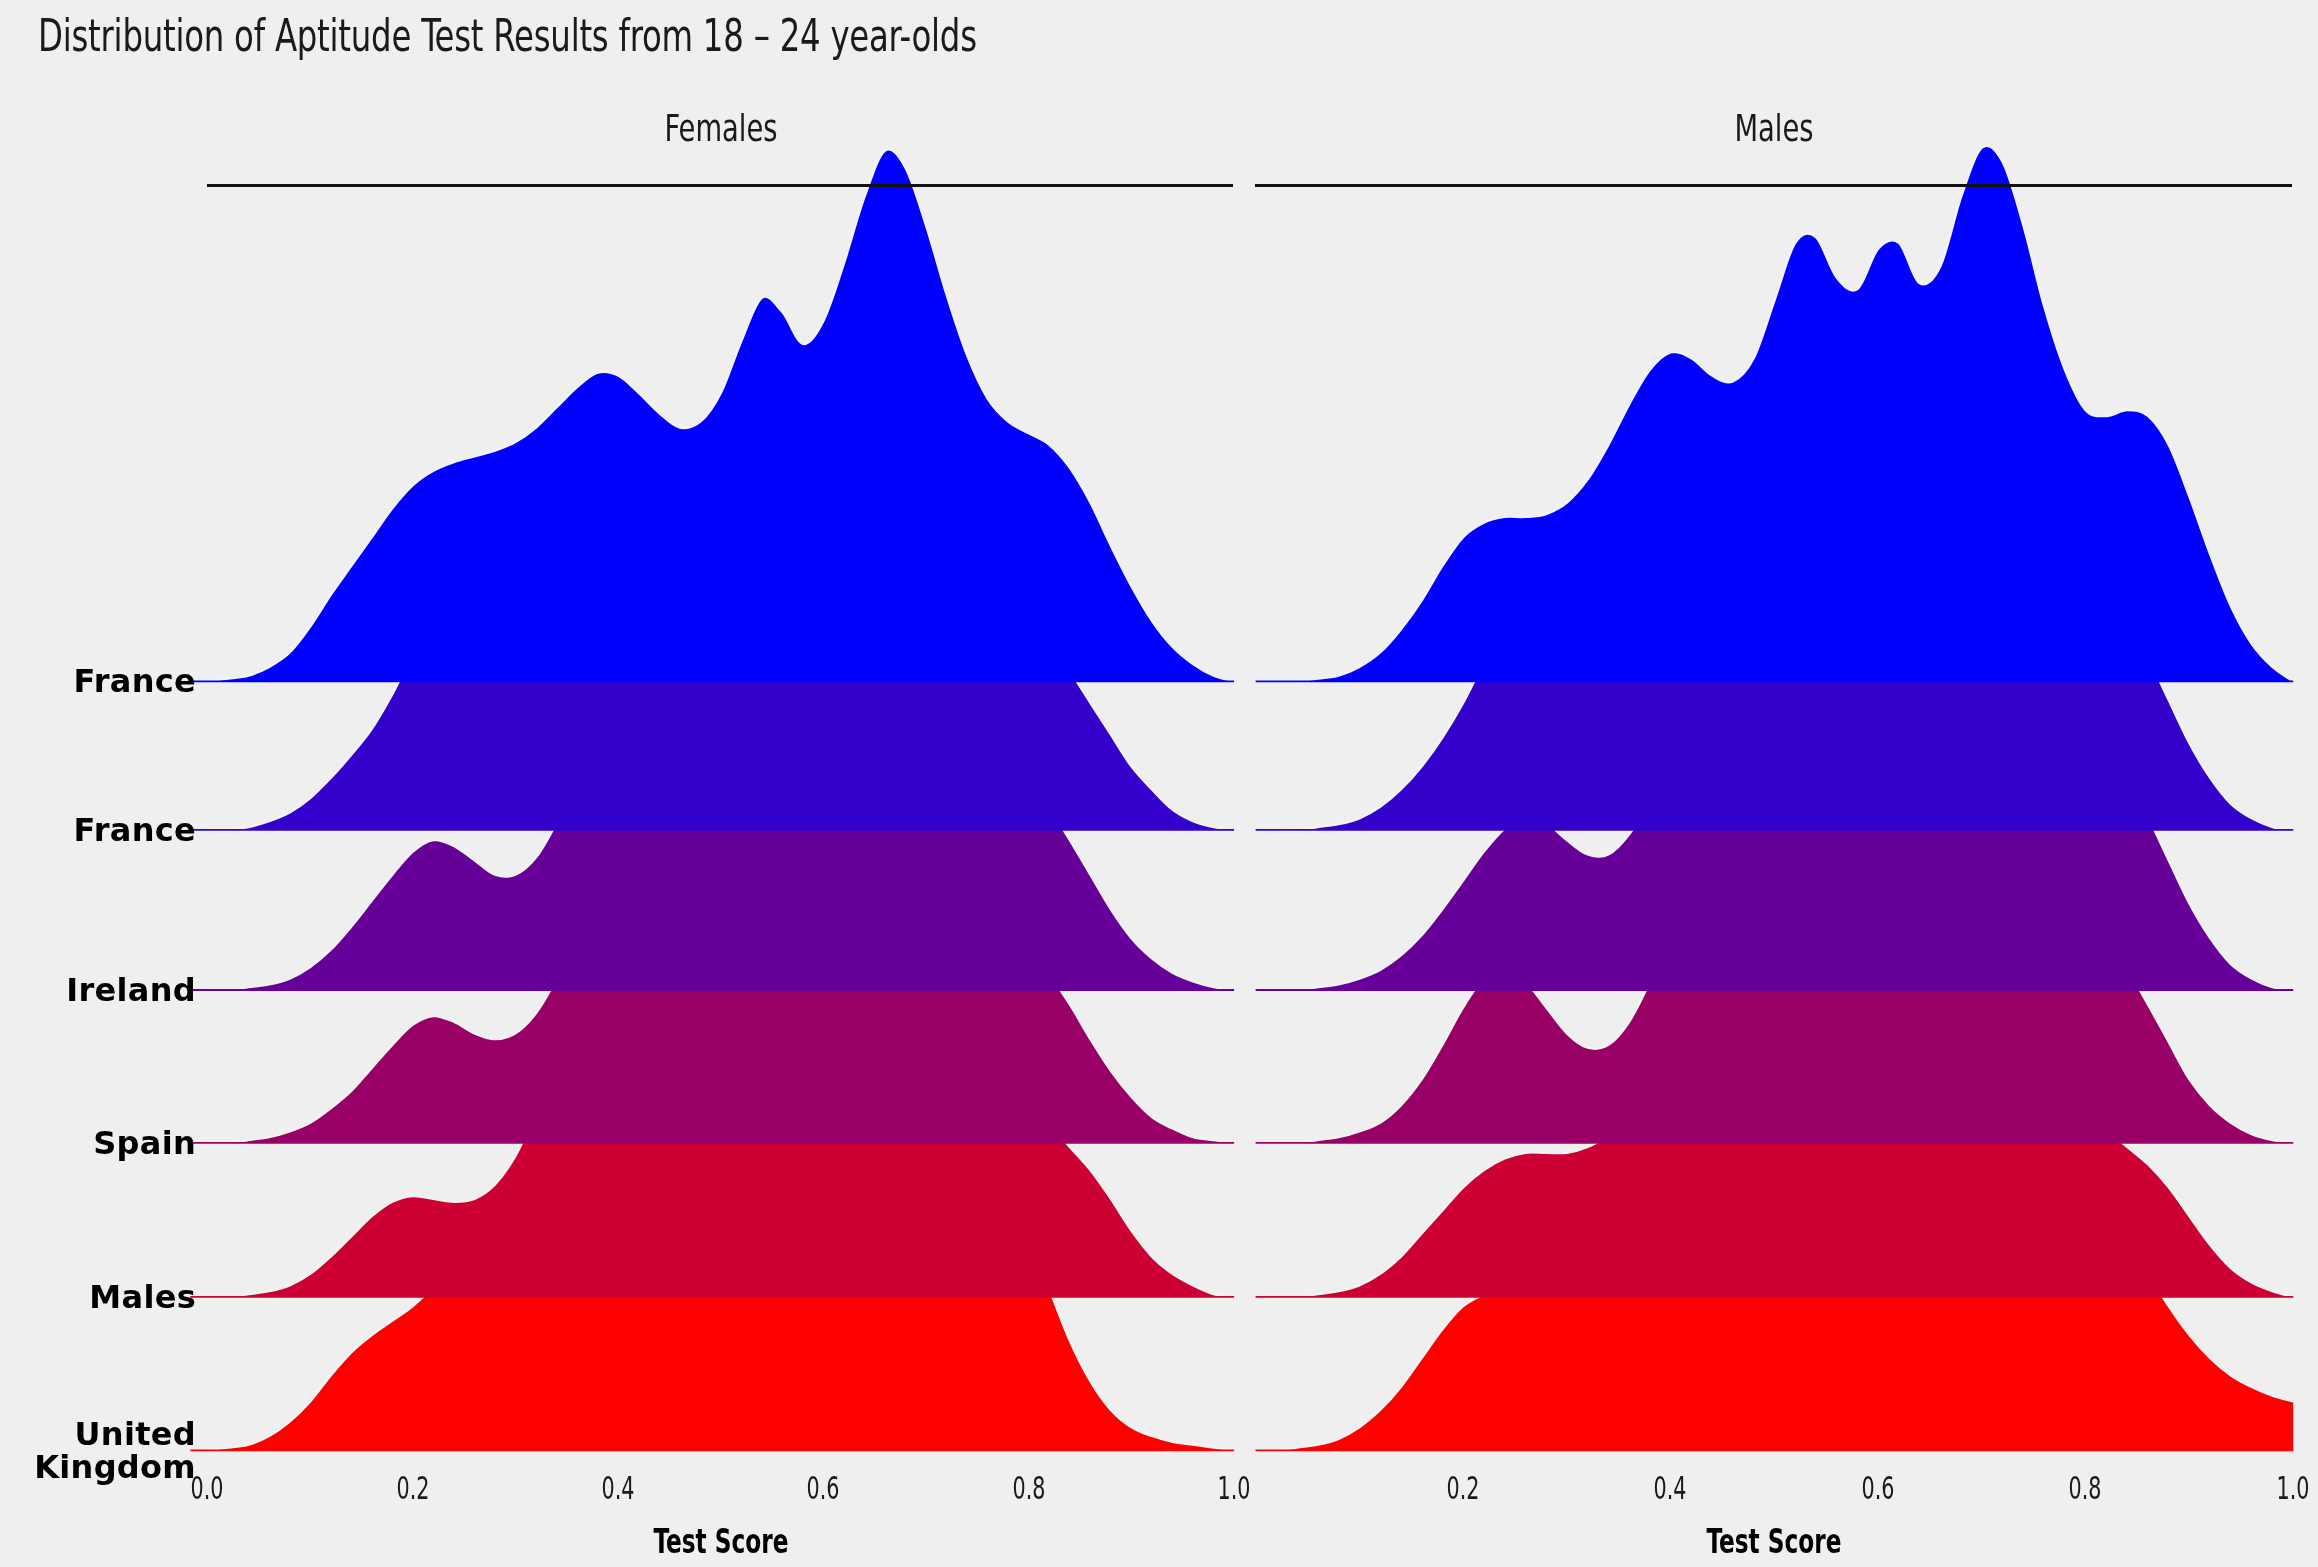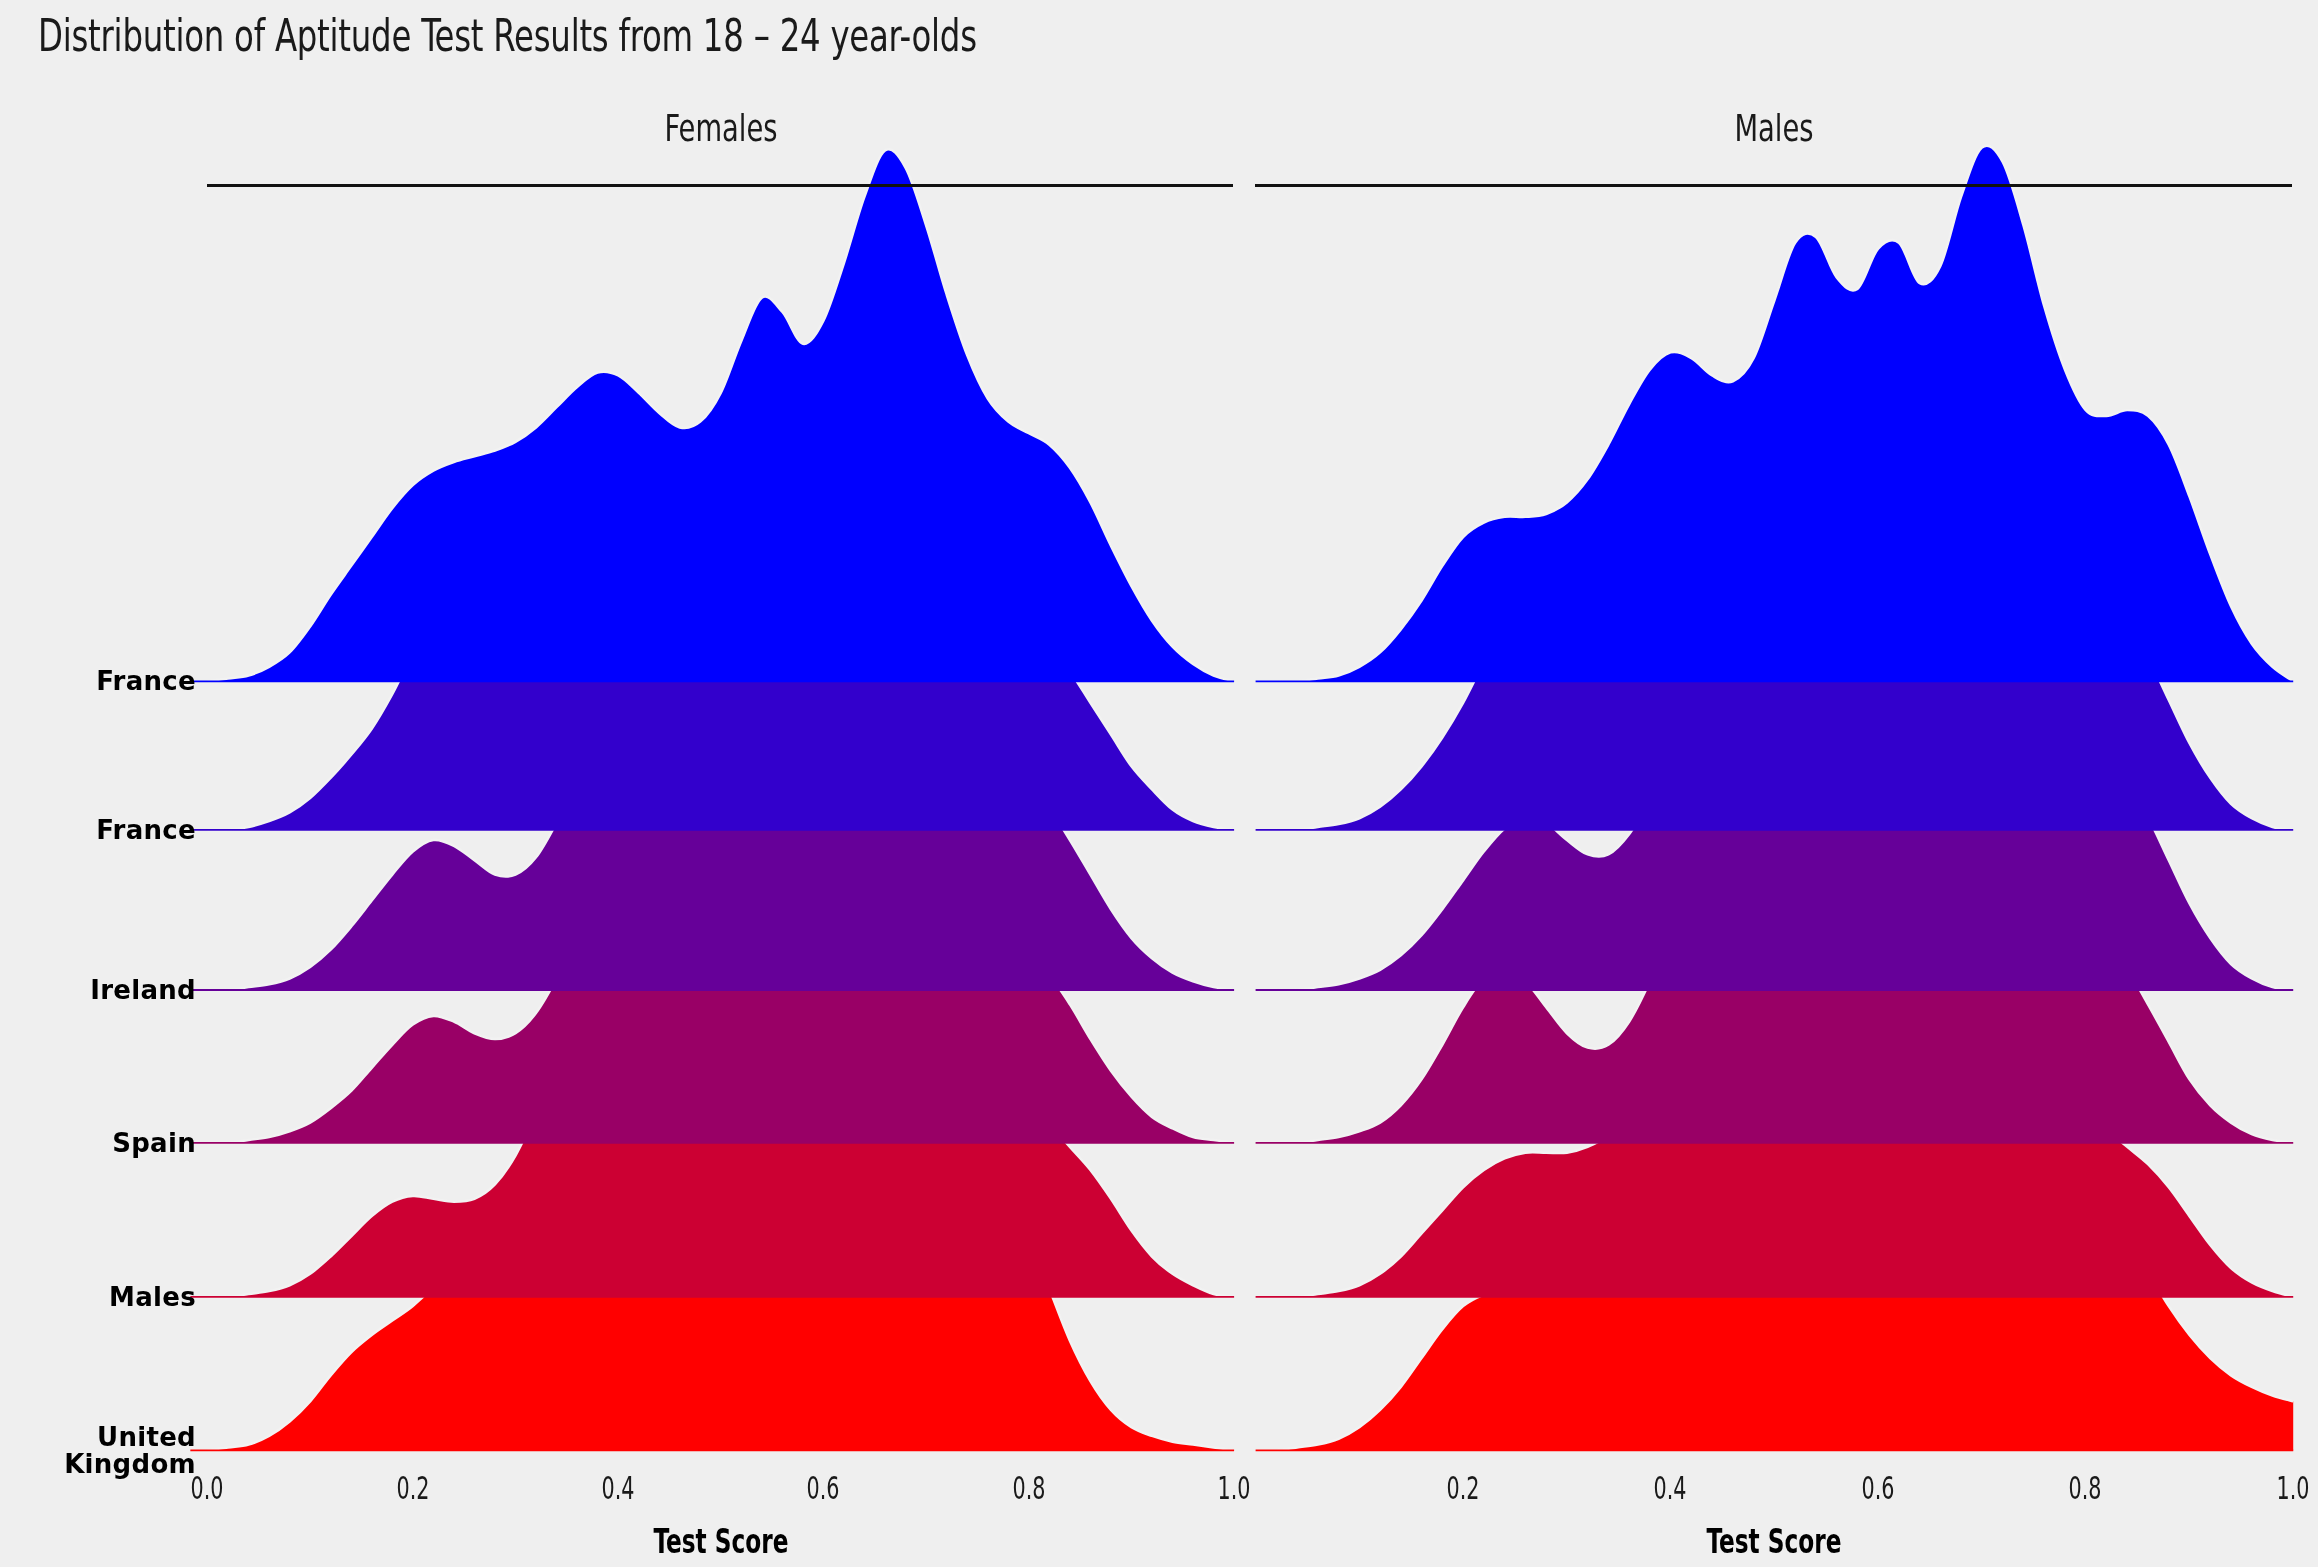--- a/index.html
+++ b/index.html
@@ -31,21 +31,21 @@
     transform:translateX(-50%) scaleX(0.80);
     transform-origin:center top;
   }
   .panel-rule{
     position:absolute;height:3.1px;background:#111;
   }
   .country-label{
     position:absolute;
     font-family:"DejaVu Sans",sans-serif;
     font-weight:bold;
-    font-size:26px;
+    font-size:32px;
     color:#000;
     text-align:right;
     line-height:1.02;
     white-space:pre-line;
     transform:translateY(-50%);
     letter-spacing:0.3px;
   }
   .tick-label{
     position:absolute;
     font-family:"DejaVu Sans Condensed","DejaVu Sans",sans-serif;

